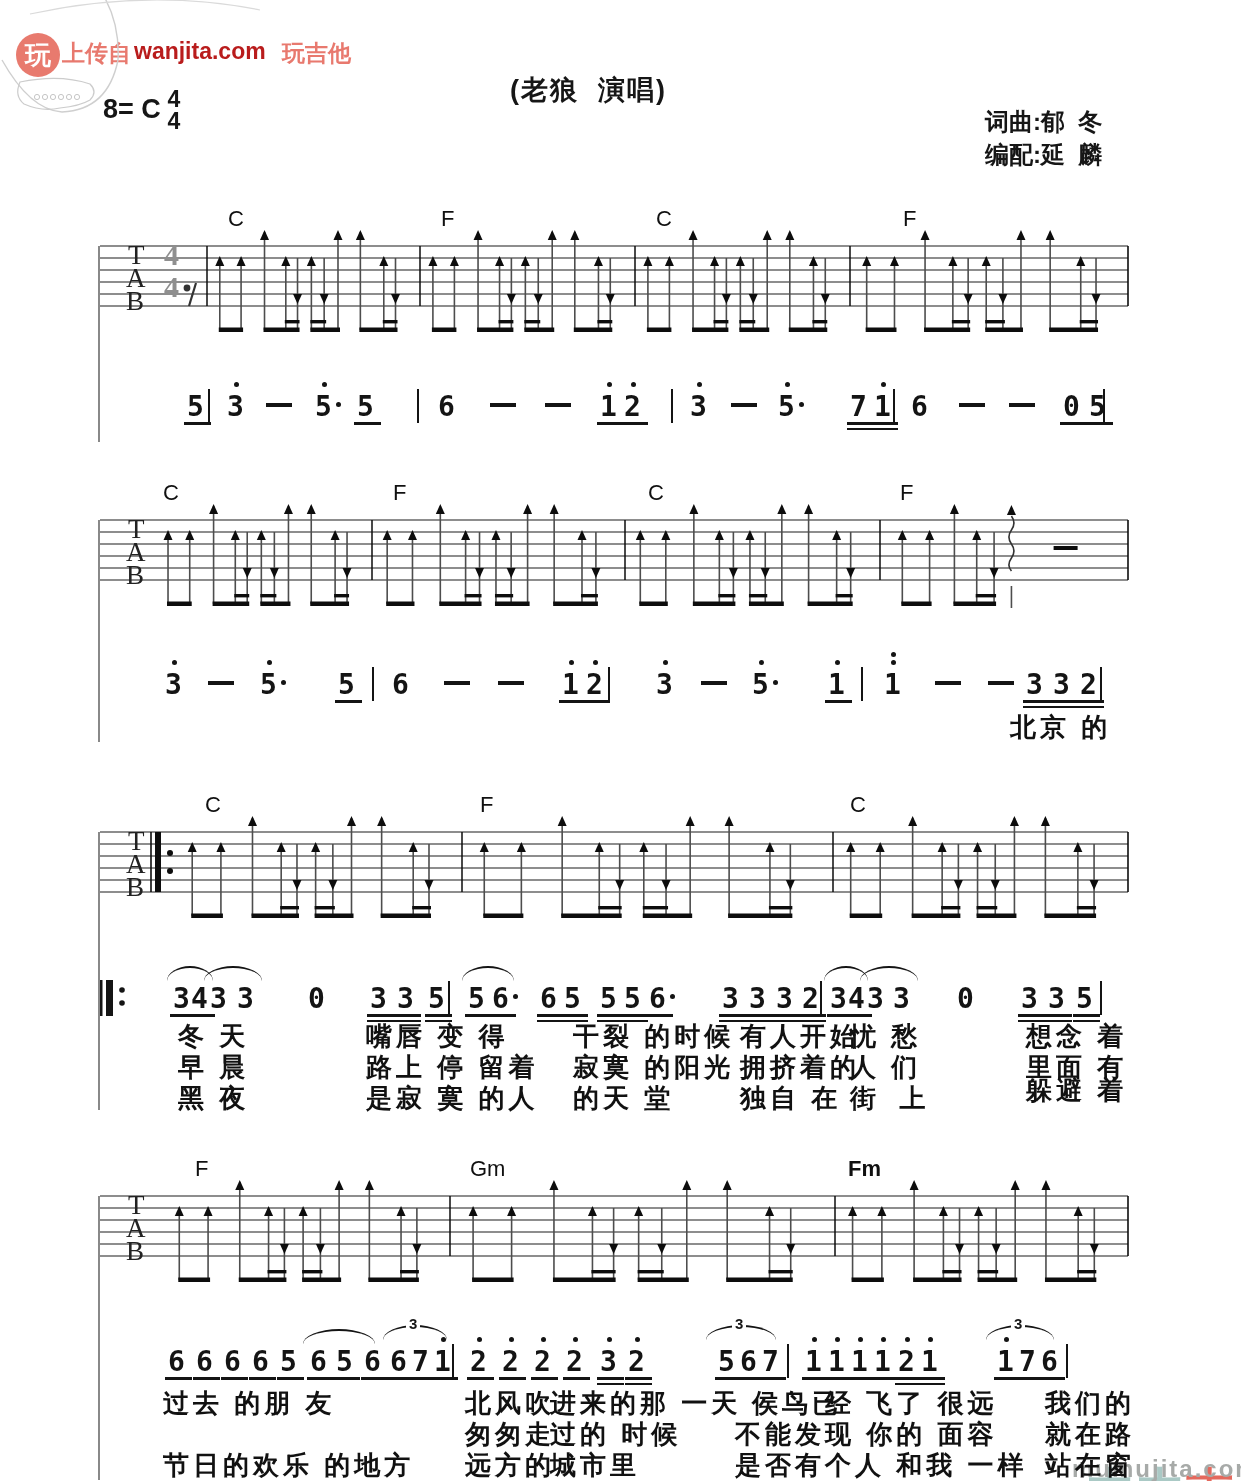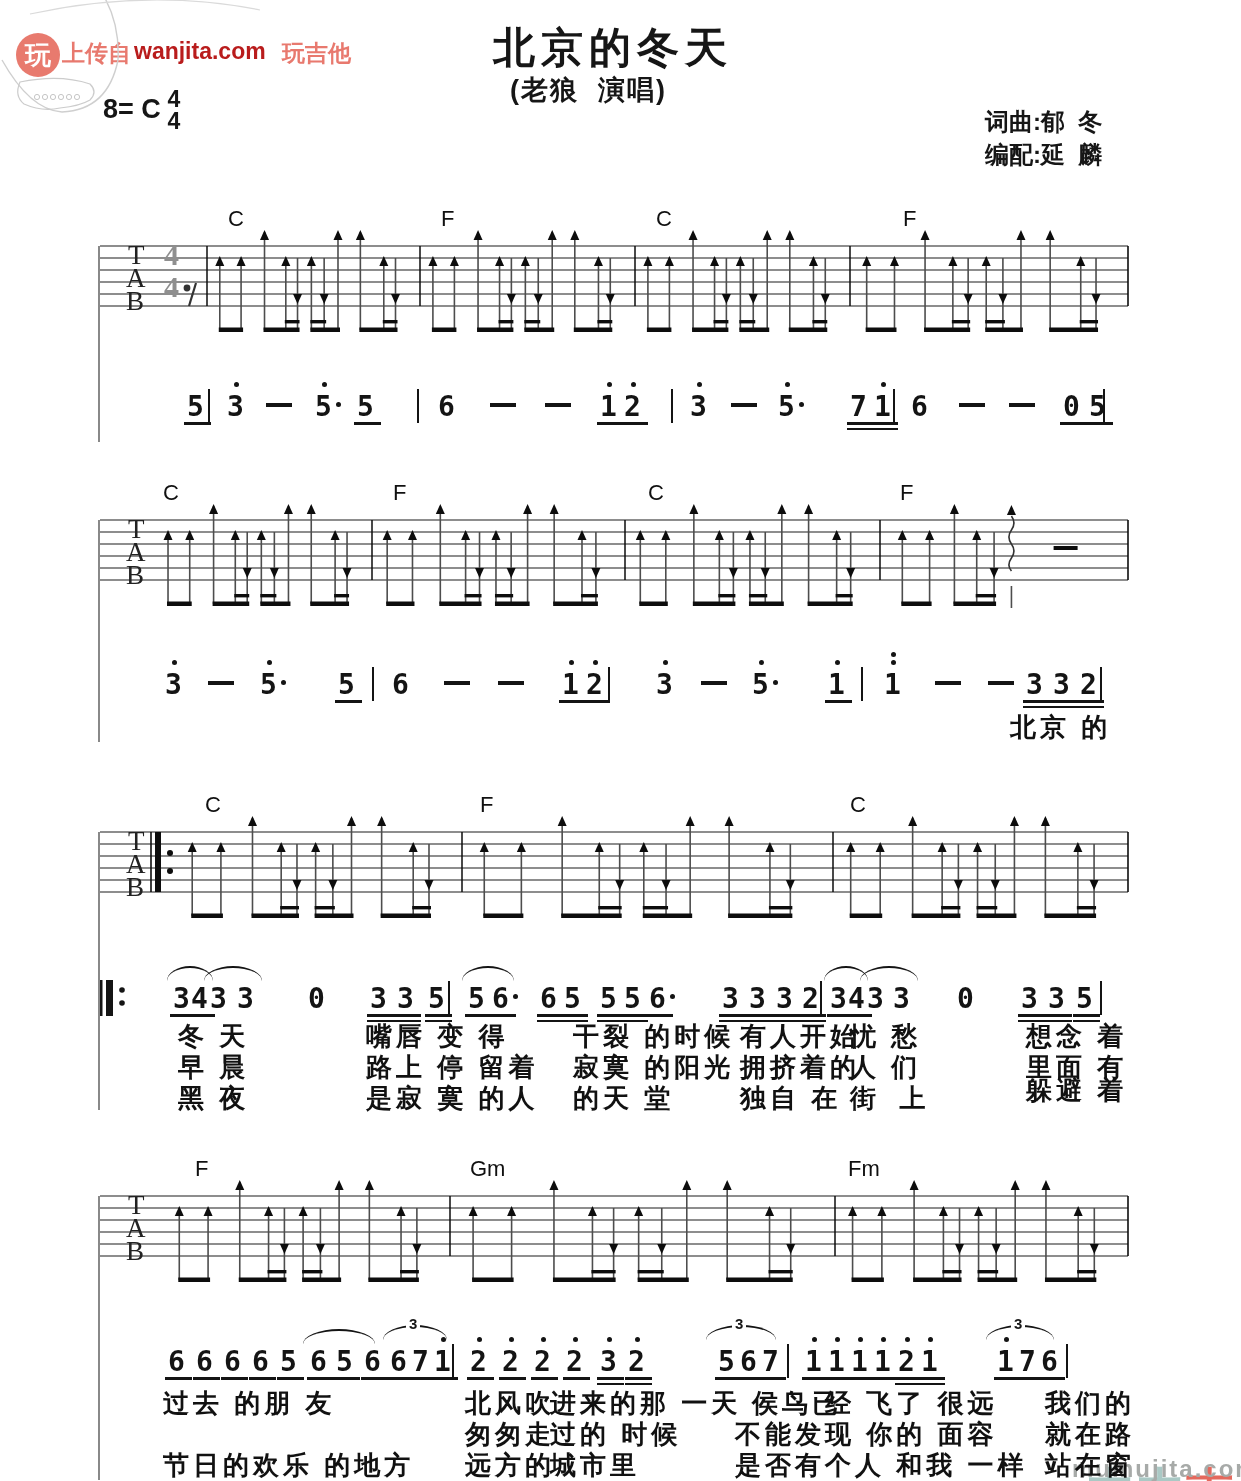--- a/index.html
+++ b/index.html
@@ -43,21 +43,20 @@
 </head>
 <body>
 
 <div id="canvas">
 
   <div class="abs logo">玩</div>
   <span class="abs wmt wmt-pre">上传自</span>
   <span class="abs wmt wmt-dom">wanjita.com</span>
   <span class="abs wmt wmt-suf">玩吉他</span>
 
-  <div class="abs title">北京的冬天</div>
   <div class="abs subtitle">(老狼  演唱)</div>
   <div class="abs keylab">8= C</div>
   <div class="abs meter"><div>4</div><div>4</div></div>
   <div class="abs credit1">词曲:郁  冬</div>
   <div class="abs credit2">编配:延  麟</div>
 
   <svg id="notation" width="1241" height="1481" viewBox="0 0 1241 1481">
       <g>
         <path d="M 2,60 Q 30,110 62,112 Q 108,110 118,60 Q 120,20 100,-10" stroke="#cfcfcf" stroke-width="1.4" fill="none"></path>
         <path d="M 30,14 Q 150,-12 260,10" stroke="#dadada" stroke-width="1.2" fill="none"></path>
@@ -558,21 +557,21 @@
     <div class="abs tabletter" style="left: 126px; top: 849px;">A</div>
     <div class="abs tabletter" style="left: 126px; top: 872px;">B</div>
     <div class="abs chord" style="left: 205px; top: 792px;">C</div>
     <div class="abs chord" style="left: 480px; top: 792px;">F</div>
     <div class="abs chord" style="left: 850px; top: 792px;">C</div>
     <div class="abs tabletter" style="left: 128px; top: 1190px;">T</div>
     <div class="abs tabletter" style="left: 126px; top: 1213px;">A</div>
     <div class="abs tabletter" style="left: 126px; top: 1236px;">B</div>
     <div class="abs chord" style="left: 195px; top: 1156px;">F</div>
     <div class="abs chord" style="left: 470px; top: 1156px;">Gm</div>
-    <div class="abs chord" style="left: 848px; top: 1156px;">Fm</div>
+    <div class="abs chord" style="left: 848px; top: 1156px; font-weight: bold;">Fm</div>
     <div class="abs jp" style="left: 187px; top: 390px;">5</div>
     <div class="abs jul" style="left: 184px; top: 422px;"></div>
     <div class="abs jp" style="left: 227px; top: 390px;">3</div>
     <div class="abs jdot" style="left: 234px; top: 382px;"></div>
     <div class="abs jdash" style="left: 266px; top: 403px;"></div>
     <div class="abs jp" style="left: 315px; top: 390px;">5</div>
     <div class="abs jdot" style="left: 322px; top: 382px;"></div>
     <div class="abs jdot" style="left: 336px; top: 402px;"></div>
     <div class="abs jp" style="left: 357px; top: 390px;">5</div>
     <div class="abs jul" style="left: 354px; top: 422px;"></div>

